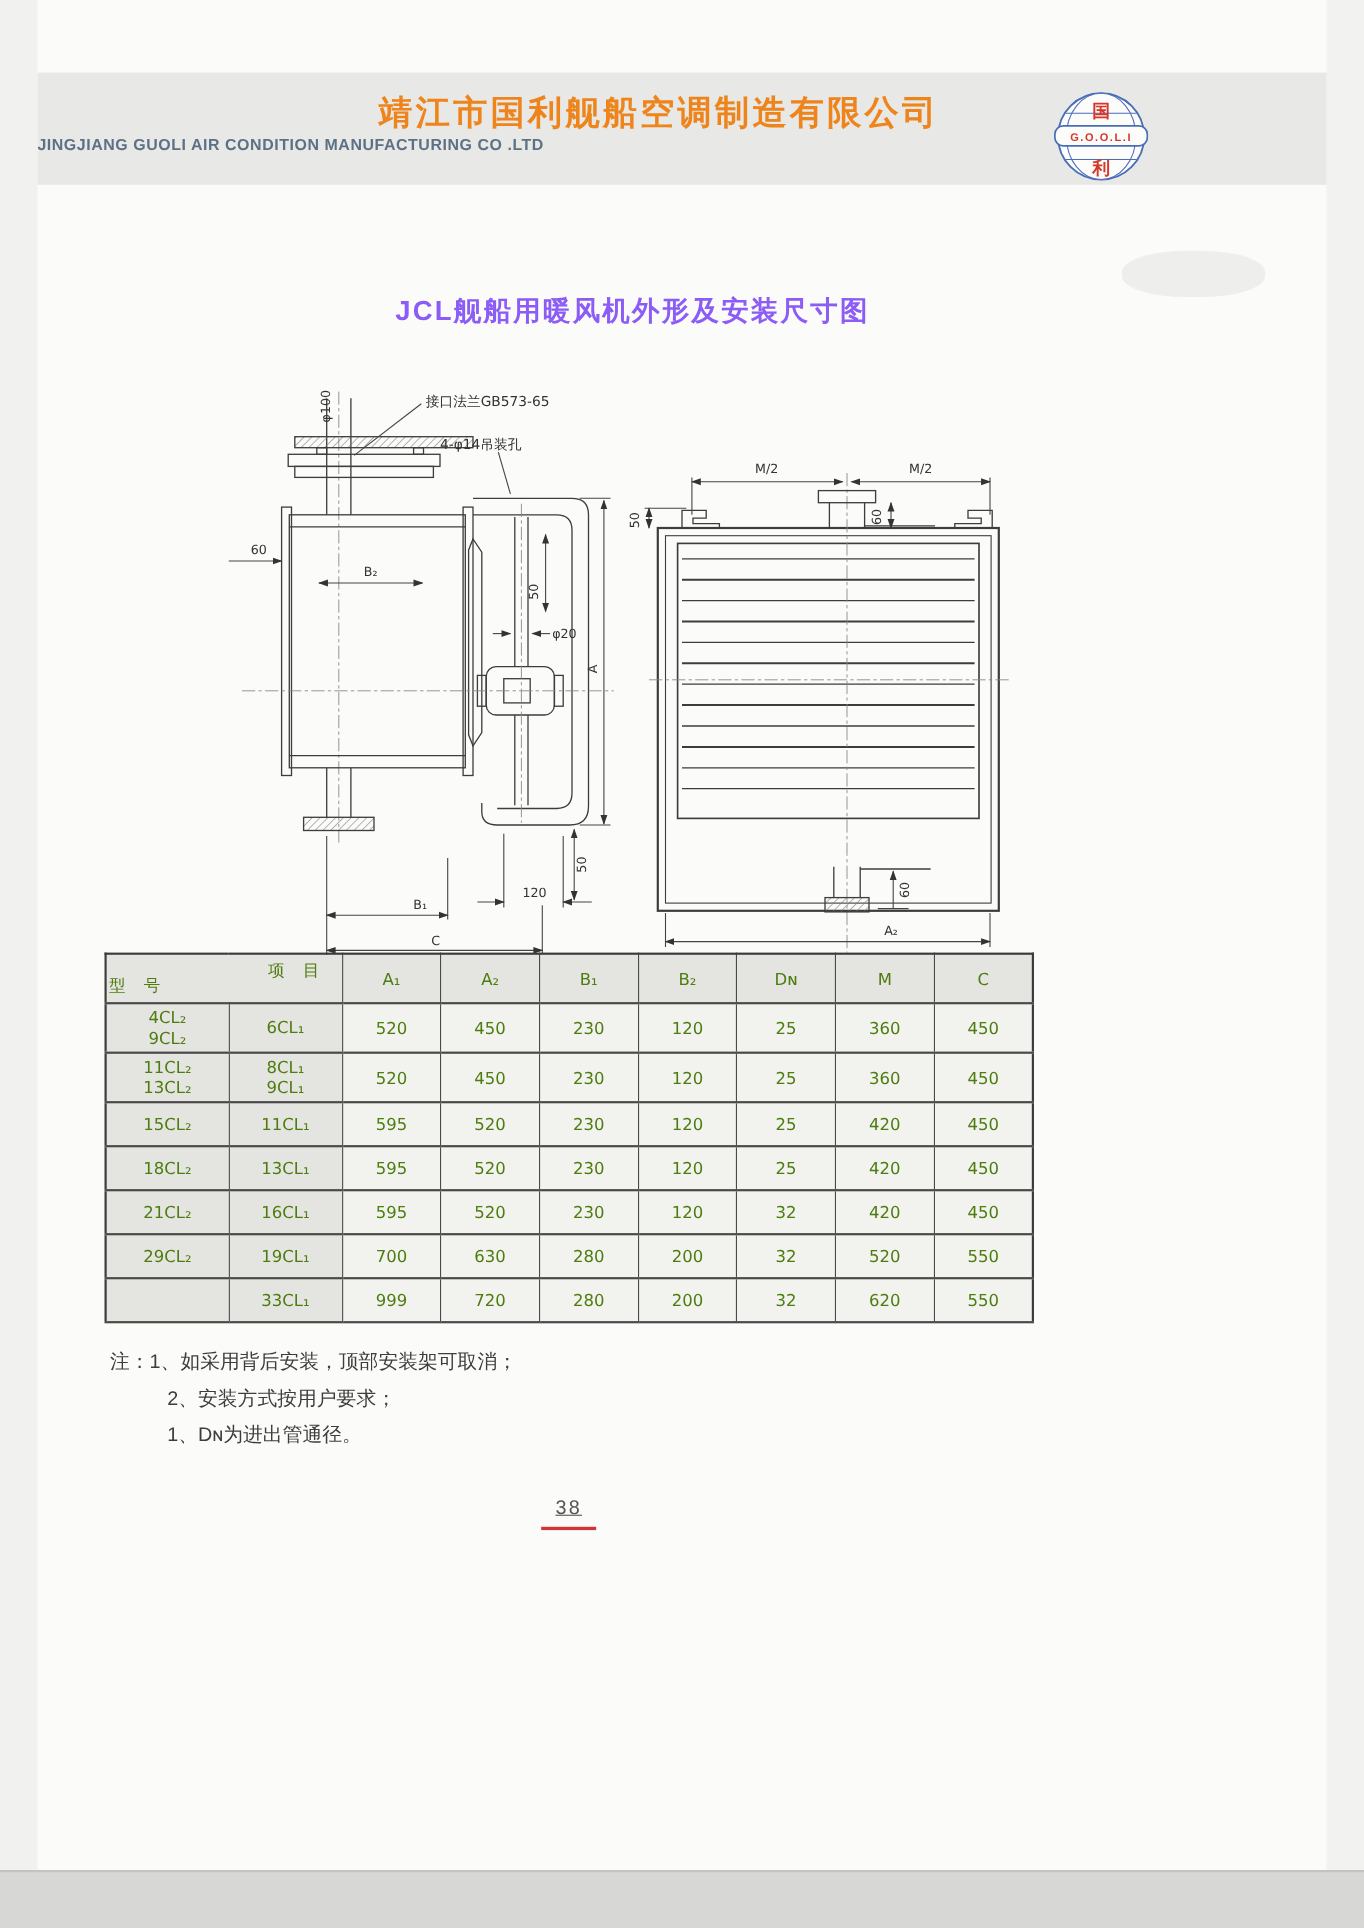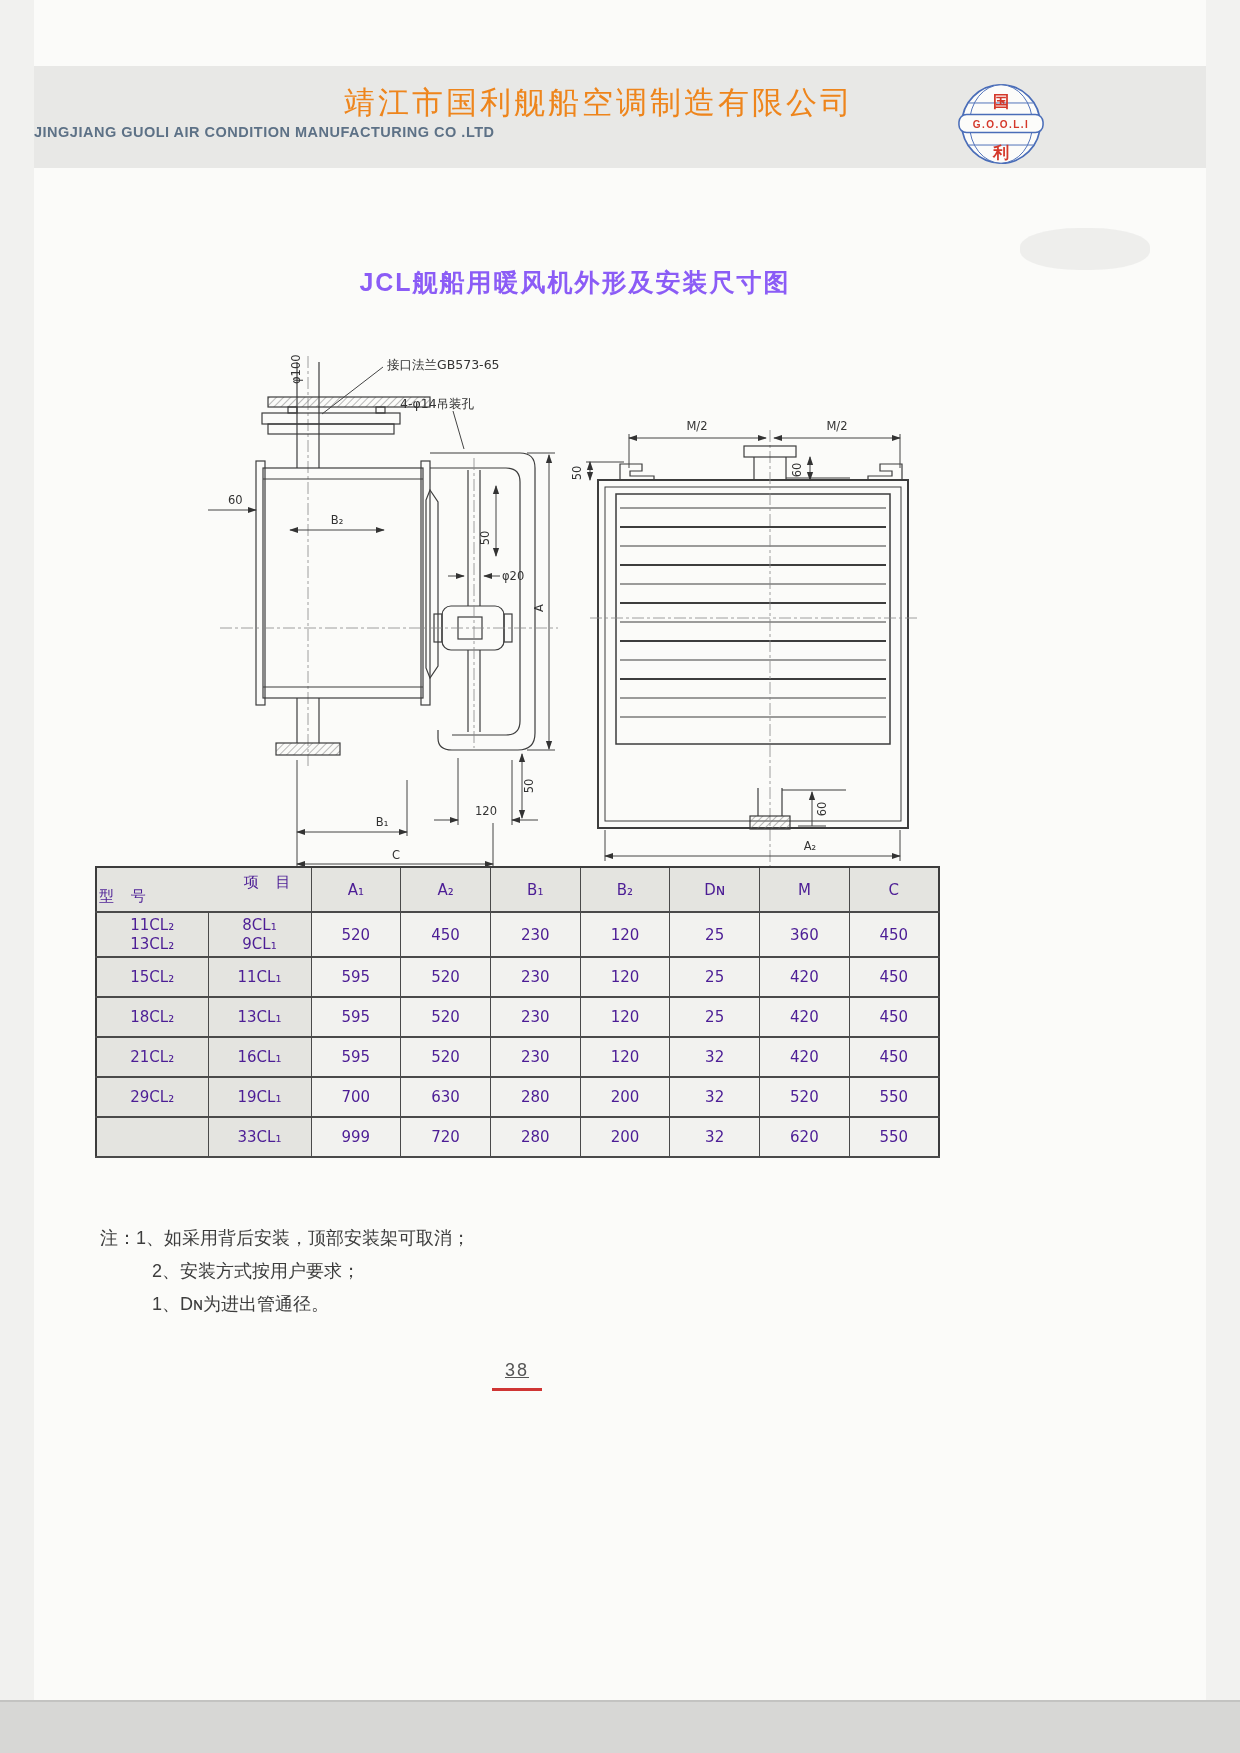--- a/index.html
+++ b/index.html
@@ -6,32 +6,32 @@
   .page{position:relative;width:1240px;height:1753px;margin:0 auto;background:#fbfbf9;
         font-family:"Liberation Sans","DejaVu Sans",sans-serif;overflow:hidden;}
   .edge{position:absolute;}
   .edge-left{left:0;top:0;width:34px;height:1753px;background:#f1f1ef;}
   .edge-right{right:0;top:0;width:34px;height:1753px;background:#f2f2f0;}
   .edge-bottom{left:0;top:1700px;width:1240px;height:53px;background:#d7d7d5;border-top:2px solid #c3c3c1;}
   .smudge{position:absolute;background:#e4e4e2;opacity:.55;border-radius:45%;}
 
   .header-band{position:absolute;left:34px;right:34px;top:66px;height:102px;background:#e8e8e6;}
   .company-cn{position:absolute;left:0;top:16px;width:1130px;text-align:center;
-      font-size:31px;font-weight:normal;letter-spacing:3px;color:#ee851c;}
+      font-size:31px;font-weight:bold;letter-spacing:3px;color:#ee851c;}
   .company-en{position:absolute;left:0;top:58px;width:1130px;text-align:left;
       font-size:14.5px;font-weight:bold;letter-spacing:.5px;color:#5d7186;}
   .logo{position:absolute;left:924px;top:14px;}
 
   .page-title{position:absolute;left:0;top:266px;width:1150px;text-align:center;
       font-size:25px;font-weight:bold;letter-spacing:2px;color:#8b5cf6;}
 
   .drawing{position:absolute;left:150px;top:318px;}
 
   .dim-table{position:absolute;left:95px;top:866px;width:845px;border-collapse:collapse;
-      table-layout:fixed;color:#4c1d95;font-size:15px;
+      table-layout:fixed;color:#4d7c0f;font-size:15px;
       font-family:"DejaVu Sans","Liberation Sans",sans-serif;border:2.5px solid #3c3c3c;}
   .dim-table td{border:1.2px solid #4a4a4a;border-bottom-width:2px;text-align:center;
       vertical-align:middle;padding:0;background:#f2f2ef;}
   .dim-table td.mcell,.dim-table td.ch,.dim-table td.corner{background:#e4e4e0;}
   .hr{height:45px}.rA{height:45px}.rB{height:40px}
   td.mcell{white-space:pre-line;line-height:1.25;}
   td.corner{position:relative;background:
       linear-gradient(to bottom right,rgba(0,0,0,0) calc(50% - 1px),#5a5a5a calc(50% - 1px),#5a5a5a 50%,rgba(0,0,0,0) 50%) #e4e4e0;}
   .corner-top{position:absolute;top:5px;right:14px;letter-spacing:6px;}
   .corner-bot{position:absolute;bottom:5px;left:2px;letter-spacing:6px;}
@@ -228,20 +228,32 @@
       </td>
       <td class="ch">A₁</td>
       <td class="ch">A₂</td>
       <td class="ch">B₁</td>
       <td class="ch">B₂</td>
       <td class="ch">Dɴ</td>
       <td class="ch">M</td>
       <td class="ch">C</td>
     </tr>
     <tr class="rA">
+      <td class="mcell">4CL₂
+9CL₂</td>
+      <td class="mcell">6CL₁</td>
+      <td>520</td>
+      <td>450</td>
+      <td>230</td>
+      <td>120</td>
+      <td>25</td>
+      <td>360</td>
+      <td>450</td>
+    </tr>
+    <tr class="rA">
       <td class="mcell">11CL₂
 13CL₂</td>
       <td class="mcell">8CL₁
 9CL₁</td>
       <td>520</td>
       <td>450</td>
       <td>230</td>
       <td>120</td>
       <td>25</td>
       <td>360</td>

